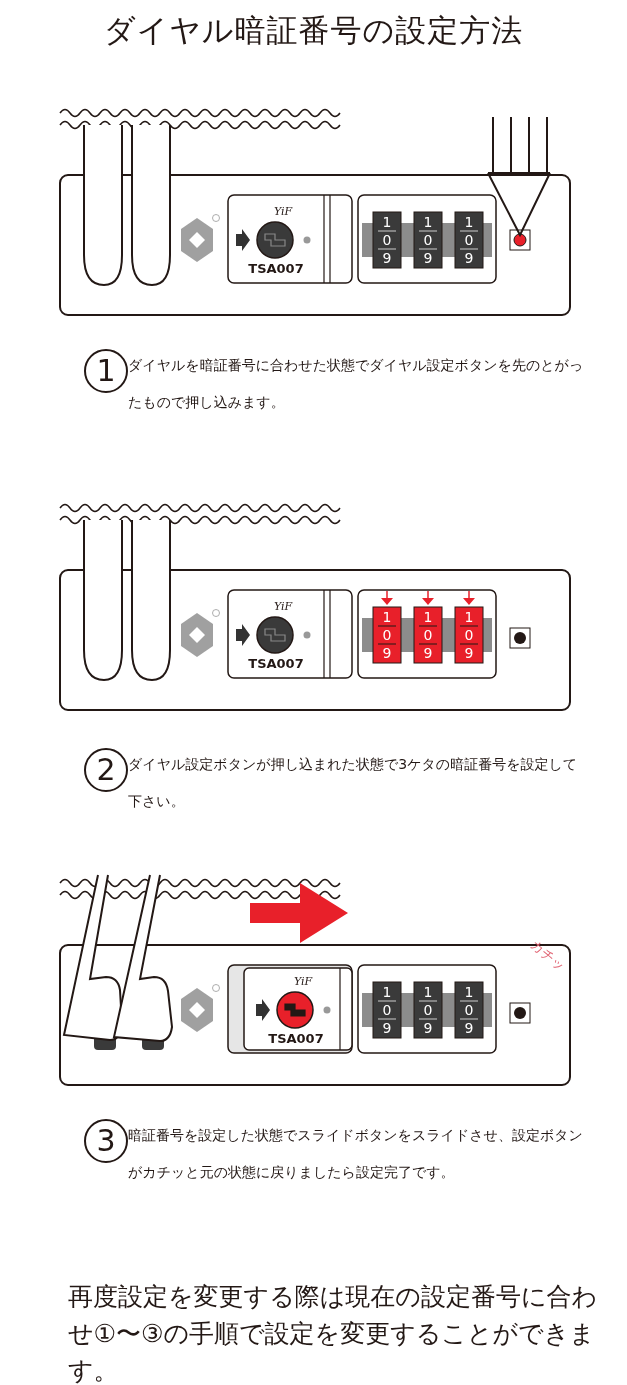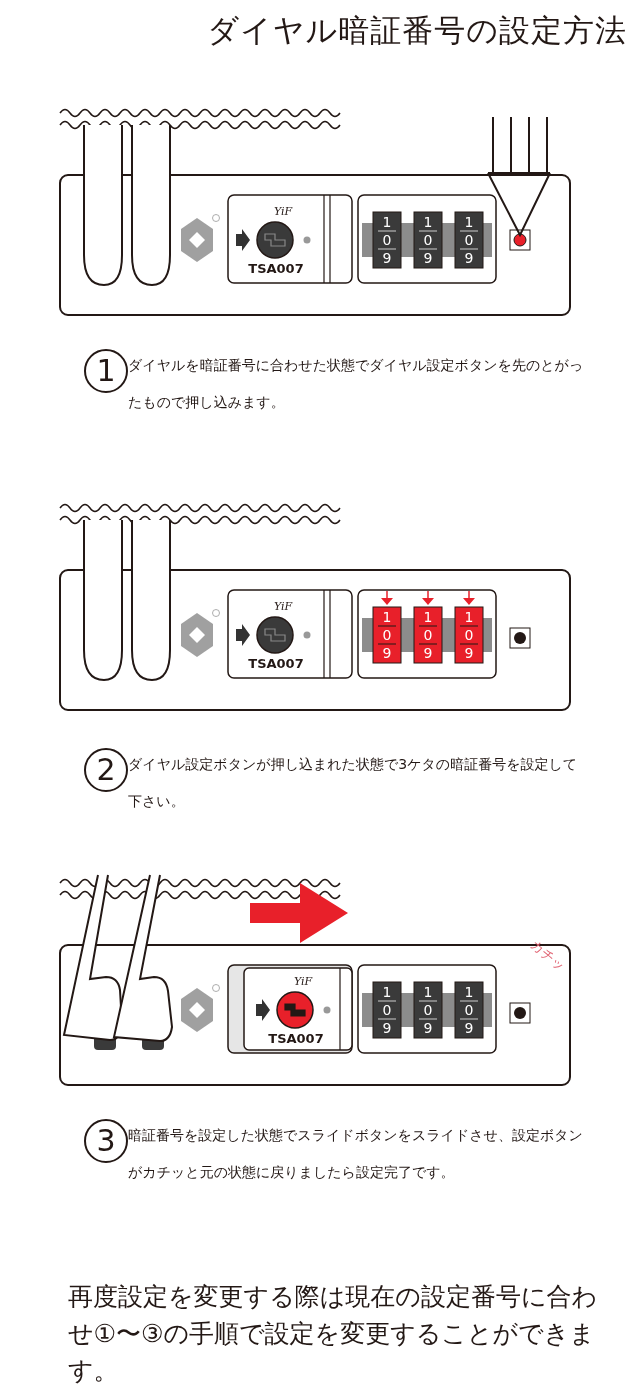--- a/index.html
+++ b/index.html
@@ -1,18 +1,18 @@
 <!DOCTYPE html>
 <html><head>
 <meta charset="utf-8">
 <style>
   html, body { margin:0; padding:0; background:#ffffff; }
   body { width:627px; height:1385px; position:relative; overflow:hidden;
          font-family:"DejaVu Sans", sans-serif; color:#231815; }
-  .title { position:absolute; left:0; width:627px; top:10px; text-align:right;
+  .title { position:absolute; left:0; width:627px; top:10px; text-align:center;
            font-size:31px; letter-spacing:1px; font-weight:normal; }
   .fig { position:absolute; left:50px; width:540px; }
   .fig svg { display:block; }
   .step { position:absolute; left:84px; width:510px; }
   .step .num { position:absolute; left:0; top:2px; width:44px; height:44px;
                border:2px solid #231815; border-radius:50%; box-sizing:border-box;
                font-size:30px; line-height:40px; text-align:center; }
   .step .text { position:absolute; left:44px; top:0; width:460px;
                 font-size:14px; line-height:37px; }
   .note { position:absolute; left:68px; top:1278px; width:540px;

